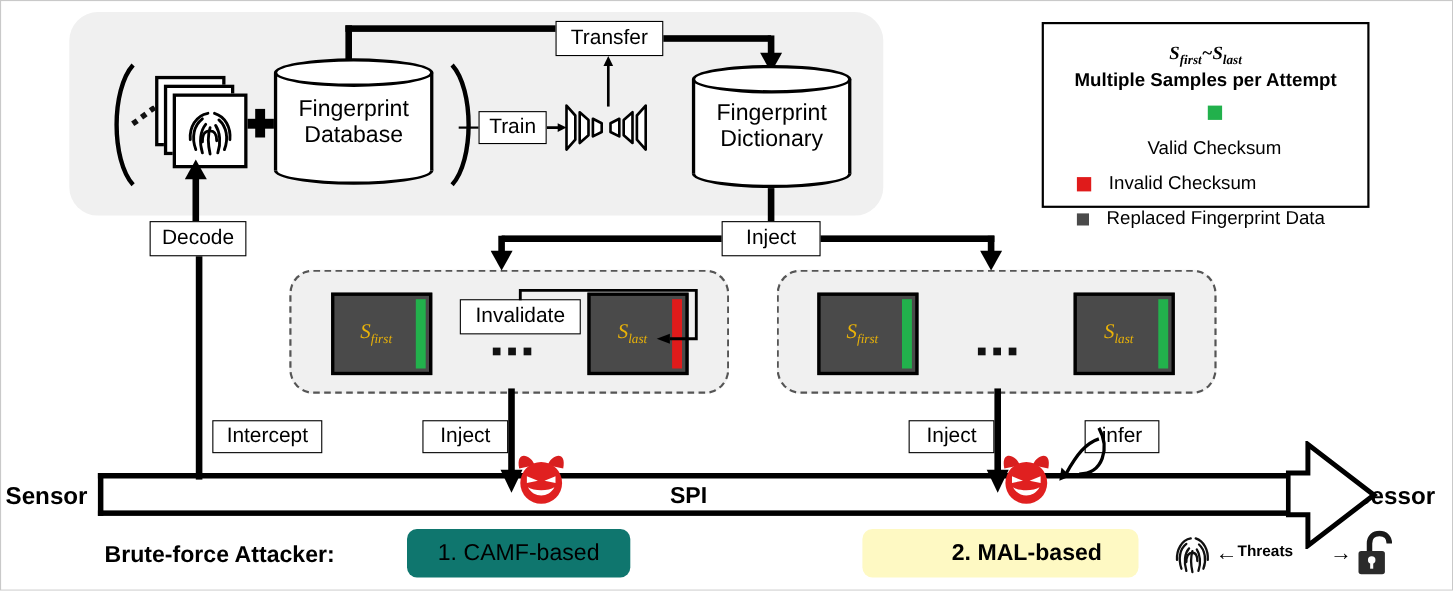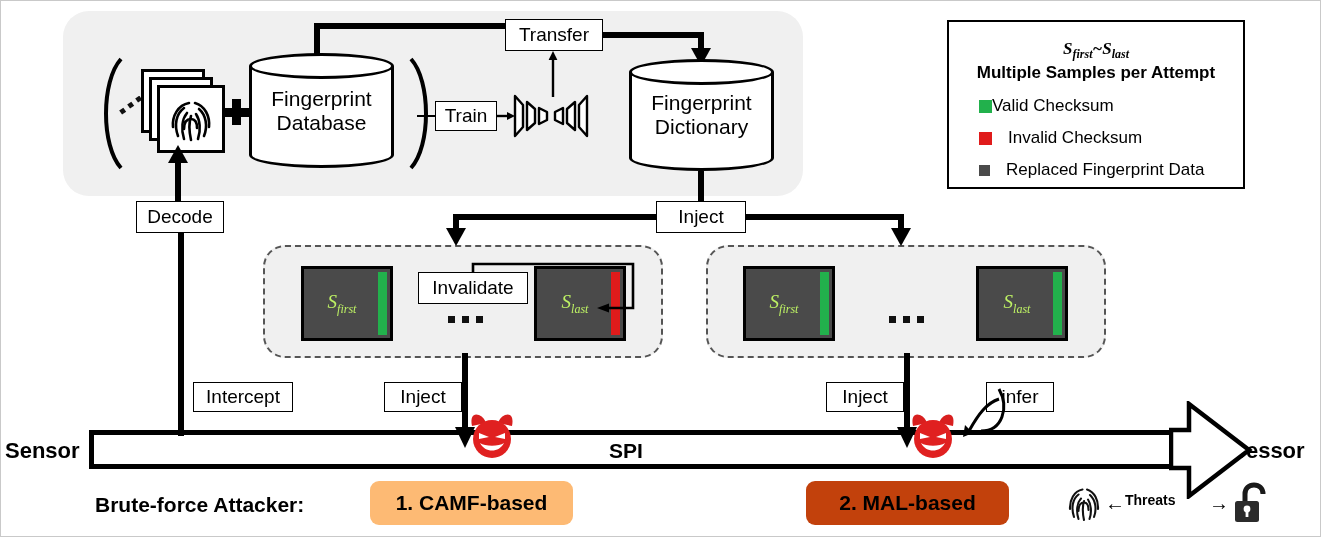--- a/index.html
+++ b/index.html
@@ -11,21 +11,21 @@
   .lbl{position:absolute;background:#fff;border:1.6px solid #000;
        display:flex;align-items:center;justify-content:center;
        font-size:19px;color:#000;white-space:nowrap;box-sizing:border-box;z-index:40;}
   .bar{position:absolute;background:#000;z-index:20;}
   .panel-top{position:absolute;background:#f0f0f0;border-radius:26px;}
   .dashbox{position:absolute;background:#f0f0f0;border:2.5px dashed #555;
            border-radius:22px;box-sizing:border-box;}
   .samp{position:absolute;background:#4a4a4a;border:3px solid #000;
         box-sizing:border-box;display:flex;align-items:center;justify-content:center;}
   .samp .stripe{position:absolute;right:3px;top:3px;bottom:3px;width:9px;}
-  .samp .txt{color:#bef264;font-family:"Liberation Serif",serif;font-style:italic;
+  .samp .txt{color:#eab308;font-family:"Liberation Serif",serif;font-style:italic;
              font-size:19px;margin-right:10px;}
   .samp .txt sub{font-size:12px;}
   .dots{position:absolute;display:flex;gap:7px;align-items:center;}
   .dots i{width:7px;height:7px;background:#111;display:block;}
   .boldtxt{position:absolute;font-weight:bold;font-size:21px;color:#000;white-space:nowrap;}
   .cyl{position:absolute;}
   .cyl .ct{position:absolute;left:0;right:0;top:0;height:26px;border:3px solid #000;
            border-radius:50%;background:#fff;box-sizing:border-box;z-index:3;}
   .cyl .cb{position:absolute;left:0;right:0;bottom:0;height:26px;border:3px solid #000;
            border-radius:50%;background:#fff;box-sizing:border-box;z-index:1;}
@@ -250,25 +250,25 @@
       <path d="M46 16 C 48 6, 44 3, 39 5 C 35 6.6, 33 10, 32 13 Z" fill="#d81f1f"></path>
       <circle cx="26" cy="29" r="19" fill="#e02020"></circle>
       <path d="M13 23 L23 27 L13 29 Z" fill="#fff"></path>
       <path d="M39 23 L29 27 L39 29 Z" fill="#fff"></path>
       <path d="M14 33 C 19 43, 33 43, 38 33 C 33 36.5, 19 36.5, 14 33 Z" fill="#fff"></path>
     </svg>
   </div>
 
   <div class="boldtxt" style="left:94px;top:492px;font-size:21px;">Brute-force Attacker:</div>
 
-  <div class="abs" style="left:369px;top:480px;width:203px;height:44px;background:#fdba74;border-radius:9px;
-              display:flex;align-items:center;justify-content:center;font-weight:bold;font-size:21px;">1. CAMF-based</div>
-
-  <div class="abs" style="left:805px;top:480px;width:203px;height:44px;background:#c2410c;border-radius:9px;
-              display:flex;align-items:center;justify-content:center;font-weight:bold;font-size:21px;">2. MAL-based</div>
+  <div class="abs" style="left:369px;top:480px;width:203px;height:44px;background:#0f766e;border-radius:9px;
+              display:flex;align-items:center;justify-content:center;font-weight:normal;font-size:21px;">1. CAMF-based</div>
+
+  <div class="abs" style="left:783px;top:480px;width:203px;height:44px;background:#fef9c3;border-radius:9px;
+              display:flex;align-items:center;justify-content:center;font-weight:bold;font-size:21px;padding-left:48px;">2. MAL-based</div>
 
   <div class="abs" style="left:1066px;top:483px;width:34px;height:38px;">
     <svg width="34" height="38" viewBox="0 0 34 38">
       <g fill="none" stroke="#111" stroke-width="2.1" stroke-linecap="round">
         <path d="M17 36 C 15.5 29, 15.5 22, 17 17"></path>
         <path d="M11.5 35 C 9 27, 10 19, 14 14.5"></path>
         <path d="M22.5 35 C 25 28, 24 20, 21 15.5"></path>
         <path d="M7 33 C 4 24, 5.5 15, 11.5 10.5"></path>
         <path d="M27 33 C 30 25, 28.5 16, 23 11"></path>
         <path d="M3 25 C 2.5 16, 7 7, 15.5 5.5"></path>
@@ -289,21 +289,21 @@
     </svg>
   </div>
 
   <div class="legend" style="left:946px;top:19px;width:298px;height:169px;padding:17px 14px;">
     <div style="text-align:center;font-family:'Liberation Serif',serif;font-style:italic;
                 font-weight:bold;font-size:17px;">
       <span>S</span><sub style="font-size:12px;">first</sub><span>~</span><span>S</span><sub style="font-size:12px;">last</sub>
     </div>
     <div style="text-align:center;font-weight:bold;font-size:17px;margin-top:1px;">Multiple Samples per Attempt</div>
 
-    <div style="display:flex;align-items:center;margin:13px 0 0 16px;">
+    <div style="display:flex;align-items:center;gap:16px;margin:13px 0 0 16px;flex-direction:column;">
       <span class="sw" id="lg0" style="background: rgb(34, 177, 76);"></span>
       <span style="font-size:17px;">Valid Checksum</span>
     </div>
     <div style="display:flex;align-items:center;gap:16px;margin:12px 0 0 16px;">
       <span class="sw" id="lg1" style="background: rgb(224, 27, 27);"></span>
       <span style="font-size:17px;">Invalid Checksum</span>
     </div>
     <div style="display:flex;align-items:center;gap:16px;margin:12px 0 0 16px;">
       <span class="sw" id="lg2" style="width: 11px; height: 11px; background: rgb(74, 74, 74);"></span>
       <span style="font-size:17px;">Replaced Fingerprint Data</span>

